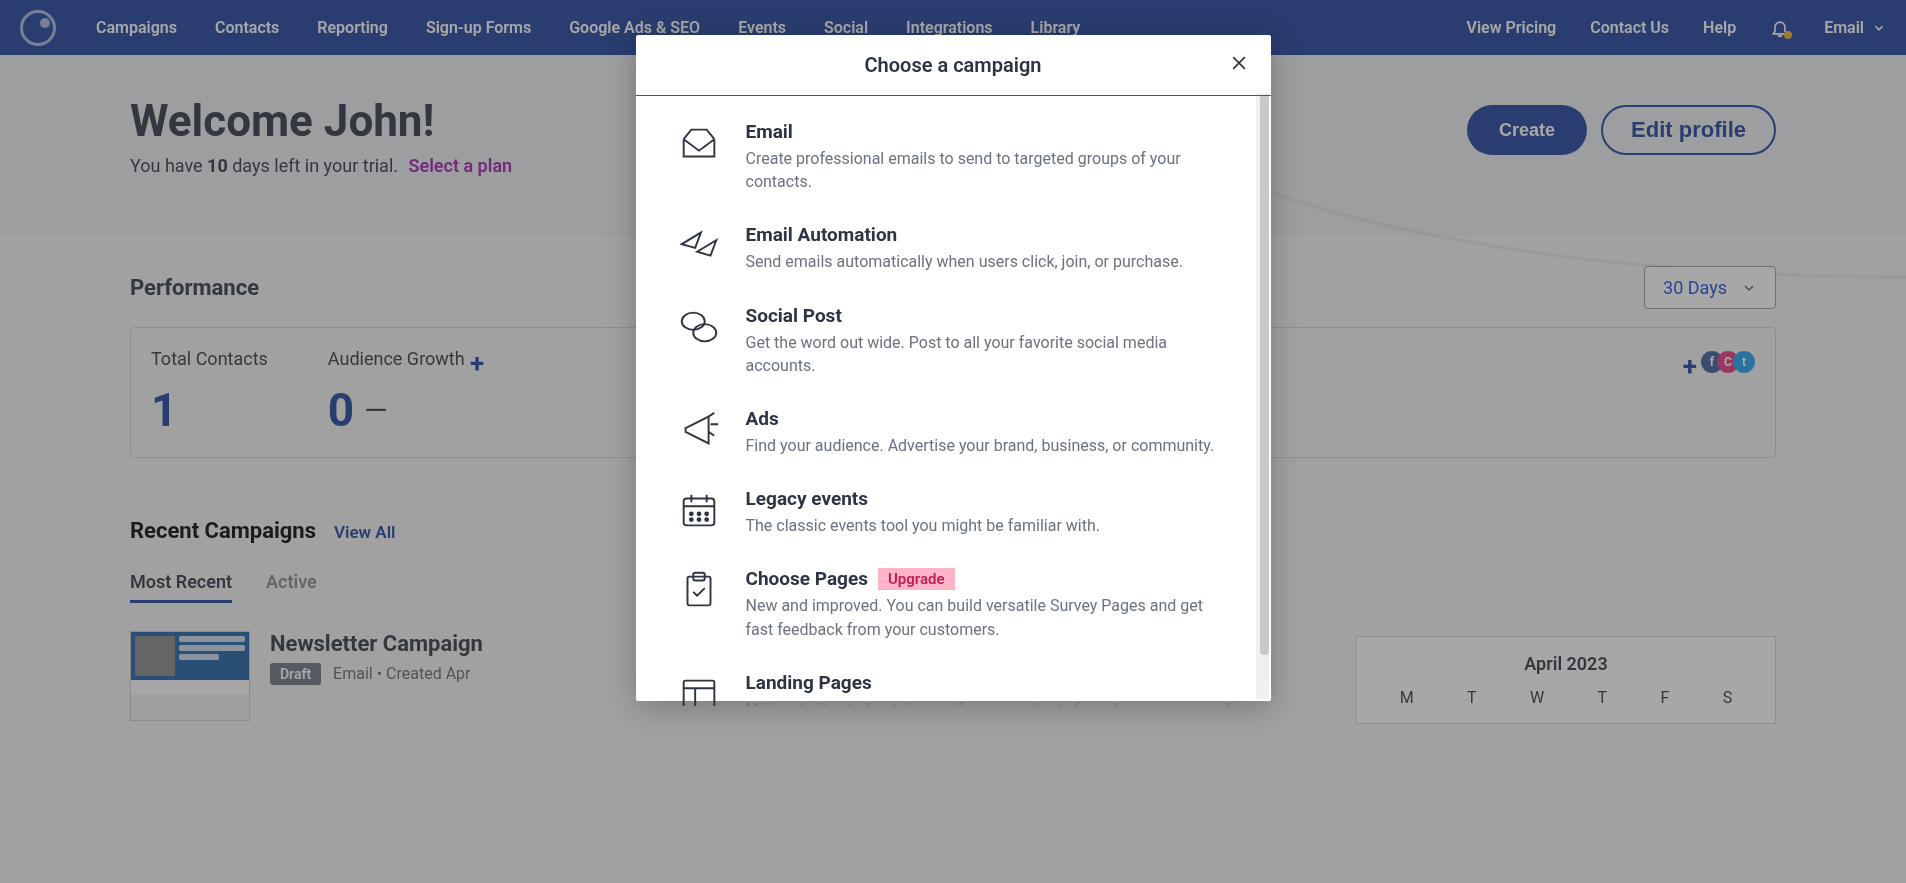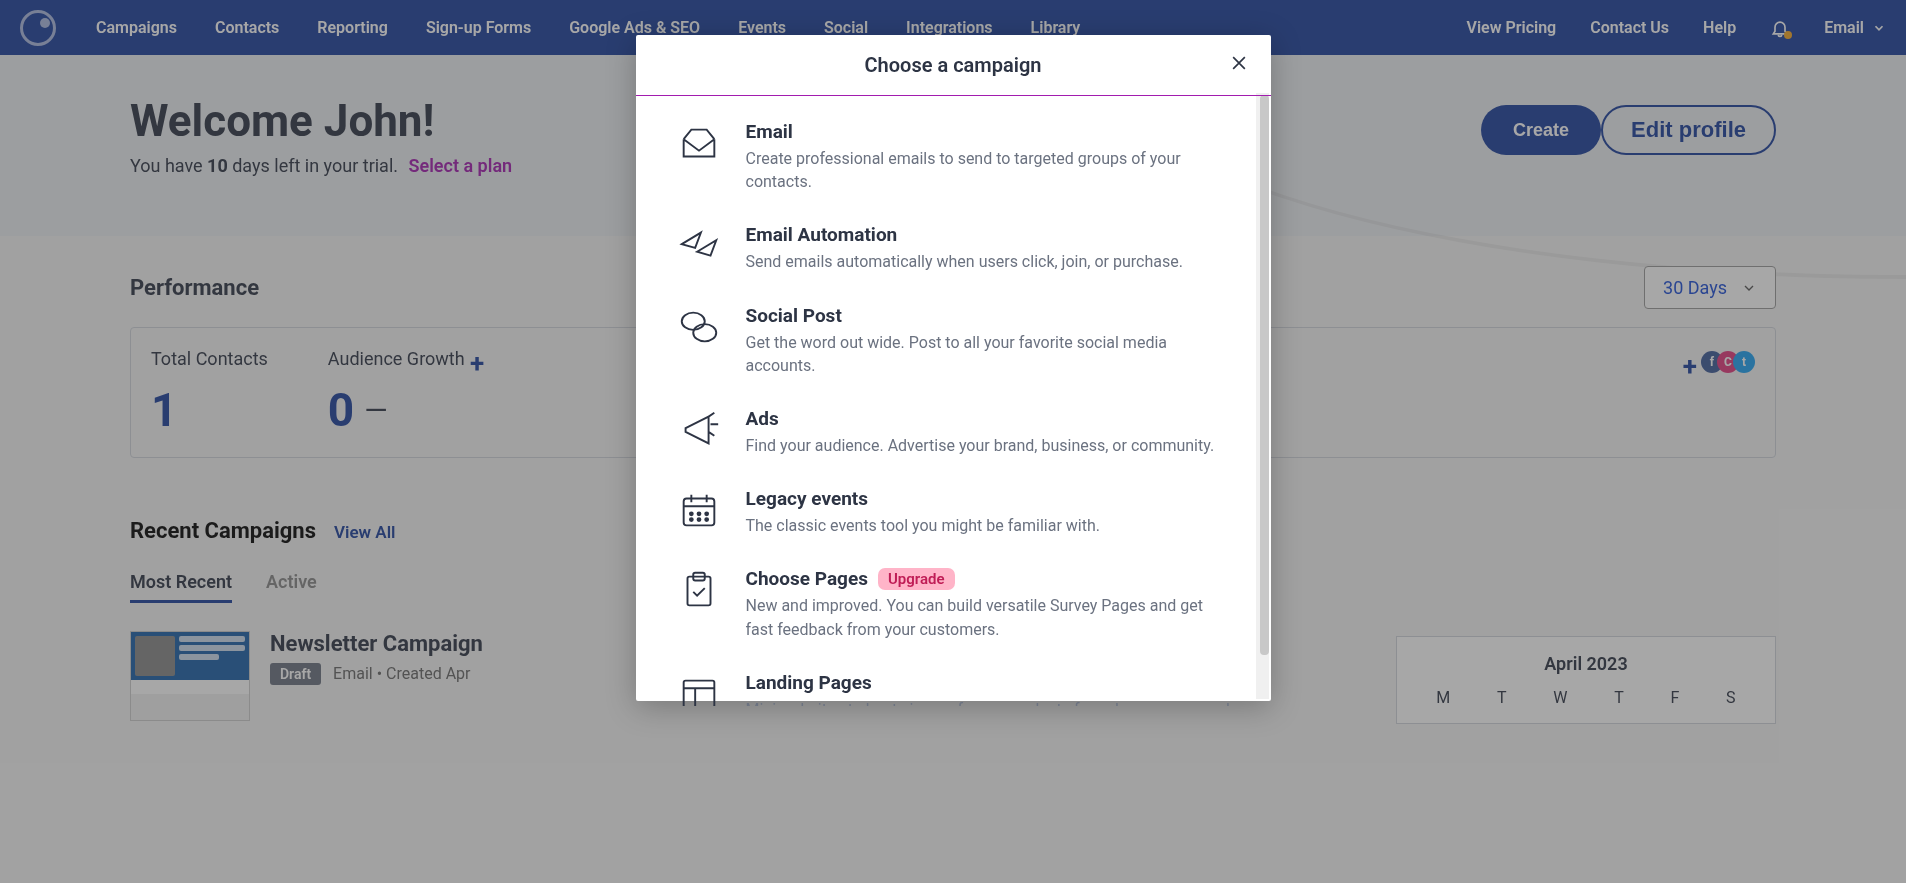--- a/index.html
+++ b/index.html
@@ -56,21 +56,21 @@
     width:800px;height:220px;
     border-left:4px solid rgba(0,0,0,0.05);
     border-bottom:4px solid rgba(0,0,0,0.05);
     border-bottom-left-radius:800px 220px;
     pointer-events:none;
   }
   .hero h1 { font-size:44px; font-weight:700; color:#2d3444; margin-bottom:8px;}
   .trial-line { font-size:18px; color:#2d3444; }
   .trial-line b { font-weight:700; }
   .select-plan { color:#a21caf; font-size:18px; font-weight:600; margin-left:6px; cursor:pointer;}
-  .hero-actions { position:absolute; right:130px; top:50px; display:flex; }
+  .hero-actions { position:absolute; right:130px; top:50px; display:flex; gap:14px;}
   .btn-primary {
     background:#1b3f9c;color:#fff;border:none;border-radius:28px;
     padding:12px 32px;font-size:18px;font-weight:600;cursor:pointer;
   }
   .btn-outline {
     background:transparent;color:#1b3f9c;border:2px solid #1b3f9c;border-radius:28px;
     padding:10px 28px;font-size:22px;font-weight:600;cursor:pointer;
   }
   
   .main { padding: 30px 130px; position:relative;}
@@ -101,21 +101,21 @@
   .tab.active { color:#2d3444;border-bottom:3px solid #1b3f9c;}
   .camp-row { margin-top:28px; display:flex; gap:20px; align-items:flex-start;}
   .thumb { width:120px;height:90px;border:1px solid #ccc;background:linear-gradient(#fff 70%,#f0f0f0 70%);}
   .thumb-inner{background:#1b5fa8;height:55%;padding:4px;display:flex;gap:4px;}
   .thumb-img{width:40px;height:100%;background:#888;border-radius:2px;}
   .thumb-text{flex:1;}
   .thumb-text div{height:6px;background:#cde;margin-bottom:3px;border-radius:2px;}
   .camp-info h3 { font-size:22px;font-weight:700;color:#2d3444;margin-bottom:8px;}
   .badge-draft { background:#6b7280;color:#fff;font-size:14px;font-weight:600;padding:3px 10px;border-radius:3px;margin-right:8px;}
   .meta { color:#666;font-size:16px;}
-  .calendar-side { position:absolute; right:130px; top:400px; border:1px solid #cfd4da; width:380px; padding:16px; background:#fff;}
+  .calendar-side { position:absolute; right:130px; top:400px; border:1px solid #cfd4da; width:420px; padding:16px; background:#fff;}
   .cal-title { text-align:center;font-weight:600;font-size:18px;color:#2d3444;margin-bottom:14px;}
   .cal-days { display:flex;justify-content:space-around;font-size:16px;color:#2d3444;font-weight:400;}
   
   .overlay {
     position:absolute;inset:0;background:rgba(60,60,60,0.45);
     display:flex;align-items:flex-start;justify-content:center;
   }
   .modal {
     margin-top:35px;background:#fff;width:635px;max-height:666px;
     border-radius:2px;box-shadow:0 6px 30px rgba(0,0,0,0.25);
@@ -129,21 +129,21 @@
   .close-x { position:absolute;right:22px;top:18px;cursor:pointer;}
   .close-x svg { width:20px;height:20px;stroke:#2d3444;}
   .modal-body {
     overflow-y:auto;max-height:610px;padding:24px 40px 6px 40px;
   }
   .opt { display:flex;gap:24px;margin-bottom:30px;cursor:pointer;}
   .opt-icon { width:46px;height:46px;flex-shrink:0;}
   .opt-icon svg { width:46px;height:46px;stroke:#2d3444;fill:none;stroke-width:2;}
   .opt-title { font-size:19px;font-weight:700;color:#2d3444;margin-bottom:4px;display:flex;align-items:center;gap:10px;}
   .opt-desc { font-size:16px;color:#6b7280;line-height:1.45;}
-  .upgrade-badge { background:#ffb4c8;color:#c01d56;font-size:15px;font-weight:600;padding:2px 10px;border-radius:7px;}
+  .upgrade-badge { background:#ffb4c8;color:#c01d56;font-size:15px;font-weight:600;padding:2px 10px;border-radius:0;}
   
   .scroll-ind { position:absolute;right:2px;top:58px;bottom:2px;width:13px;background:#f0f0f0;}
   .scroll-thumb { position:absolute;right:2px;top:60px;width:9px;height:560px;background:#c8c8c8;border-radius:4px;}
 </style>
 </head>
 <body>
 
 <div class="topbar">
   <div class="logo-circle"></div>
   <div class="nav-left">

